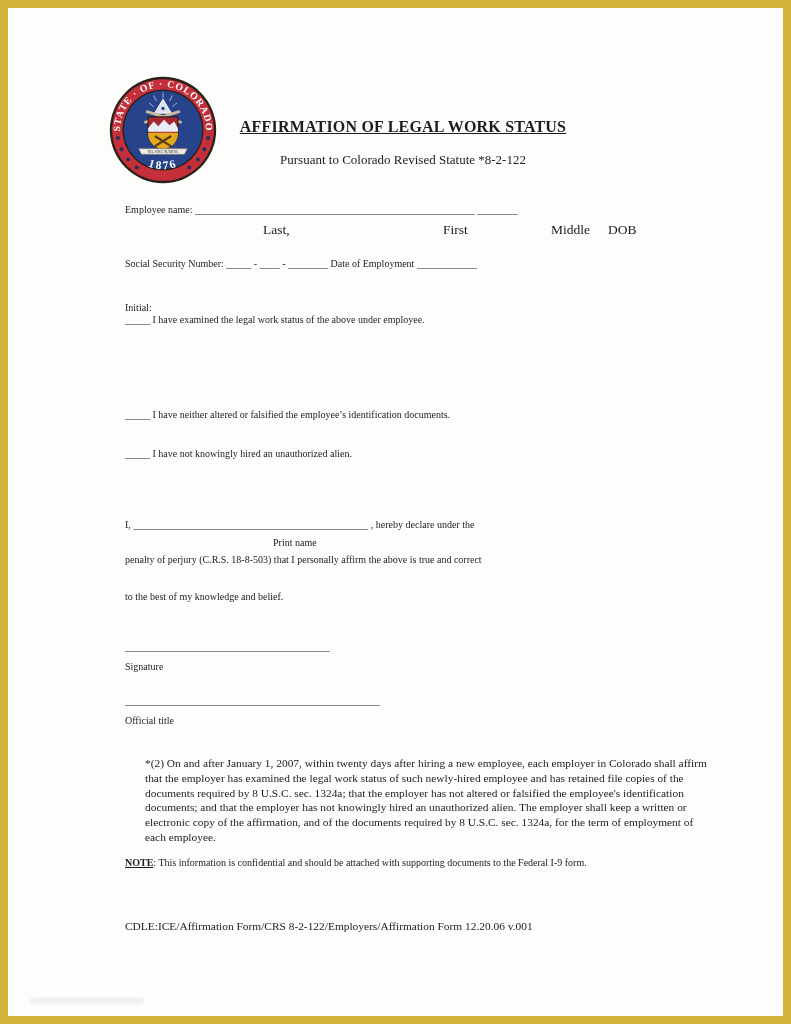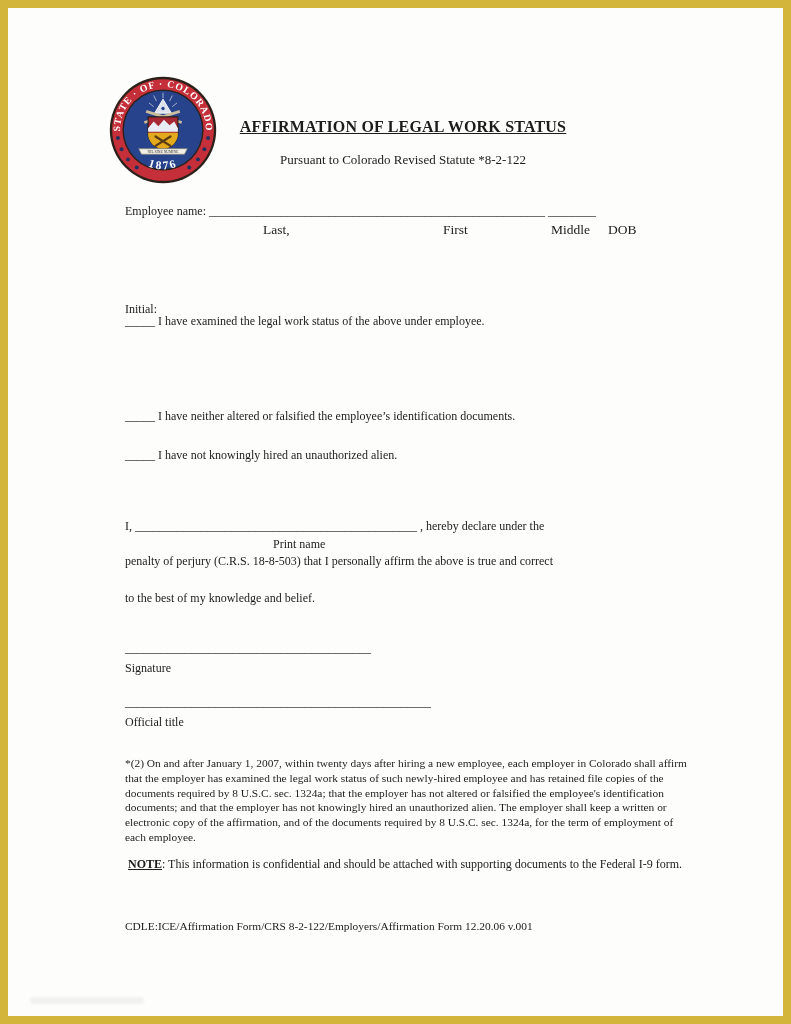--- a/index.html
+++ b/index.html
@@ -7,28 +7,28 @@
     position:relative;
     width:791px;height:1024px;
     box-sizing:border-box;
     border:8px solid #d4b53c;
     background:#fdfdfc;
     font-family:"Liberation Serif", serif;
     color:#1c1c1c;
     overflow:hidden;
   }
   .abs{position:absolute;}
-  .t{font-size:12px;line-height:1.18;text-align:center;}
+  .t{font-size:10px;line-height:1.18;}
   .title{font-size:16px;font-weight:bold;letter-spacing:.2px;}
   .title u{text-decoration:underline;}
   .subtitle{font-size:13px;}
   .center{text-align:center;}
   .small{font-size:11.4px;line-height:1.3;}
   .wrapblock{width:556px;}
-  .finewrap{width:568px;}
+  .finewrap{width:568px;margin-left:20px;}
   .notewrap{width:560px;line-height:1.5;}
   .note-label{font-weight:bold;text-decoration:underline;}
   .sub-label{position:absolute;top:0;font-size:13.5px;}
   .watermark{
     width:114px;height:7px;
     background:#b9b9b9;
     opacity:.16;
     filter:blur(1.2px);
     border-radius:3px;
   }
@@ -106,20 +106,21 @@
     <span>________</span>
   </div>
 
   <div class="abs" style="left:117px;top:214px;width:556px;height:18px;">
     <span class="sub-label" style="left:138px;">Last,</span>
     <span class="sub-label" style="left:318px;">First</span>
     <span class="sub-label" style="left:426px;">Middle</span>
     <span class="sub-label" style="left:483px;">DOB</span>
   </div>
 
+  <div class="abs t" style="left:117px;top:250px;white-space:nowrap;">Social Security Number: _____ - ____ - ________ Date of Employment ____________</div>
 
   <div class="abs t" style="left:117px;top:294px;">Initial:</div>
 
   <div class="abs t" style="left:117px;top:306px;">
     <span>_____</span>
     <span>I have examined the legal work status of the above under employee.</span>
   </div>
   <div class="abs t" style="left:117px;top:401px;">
     <span>_____</span>
     <span>I have neither altered or falsified the employee’s identification documents.</span>

